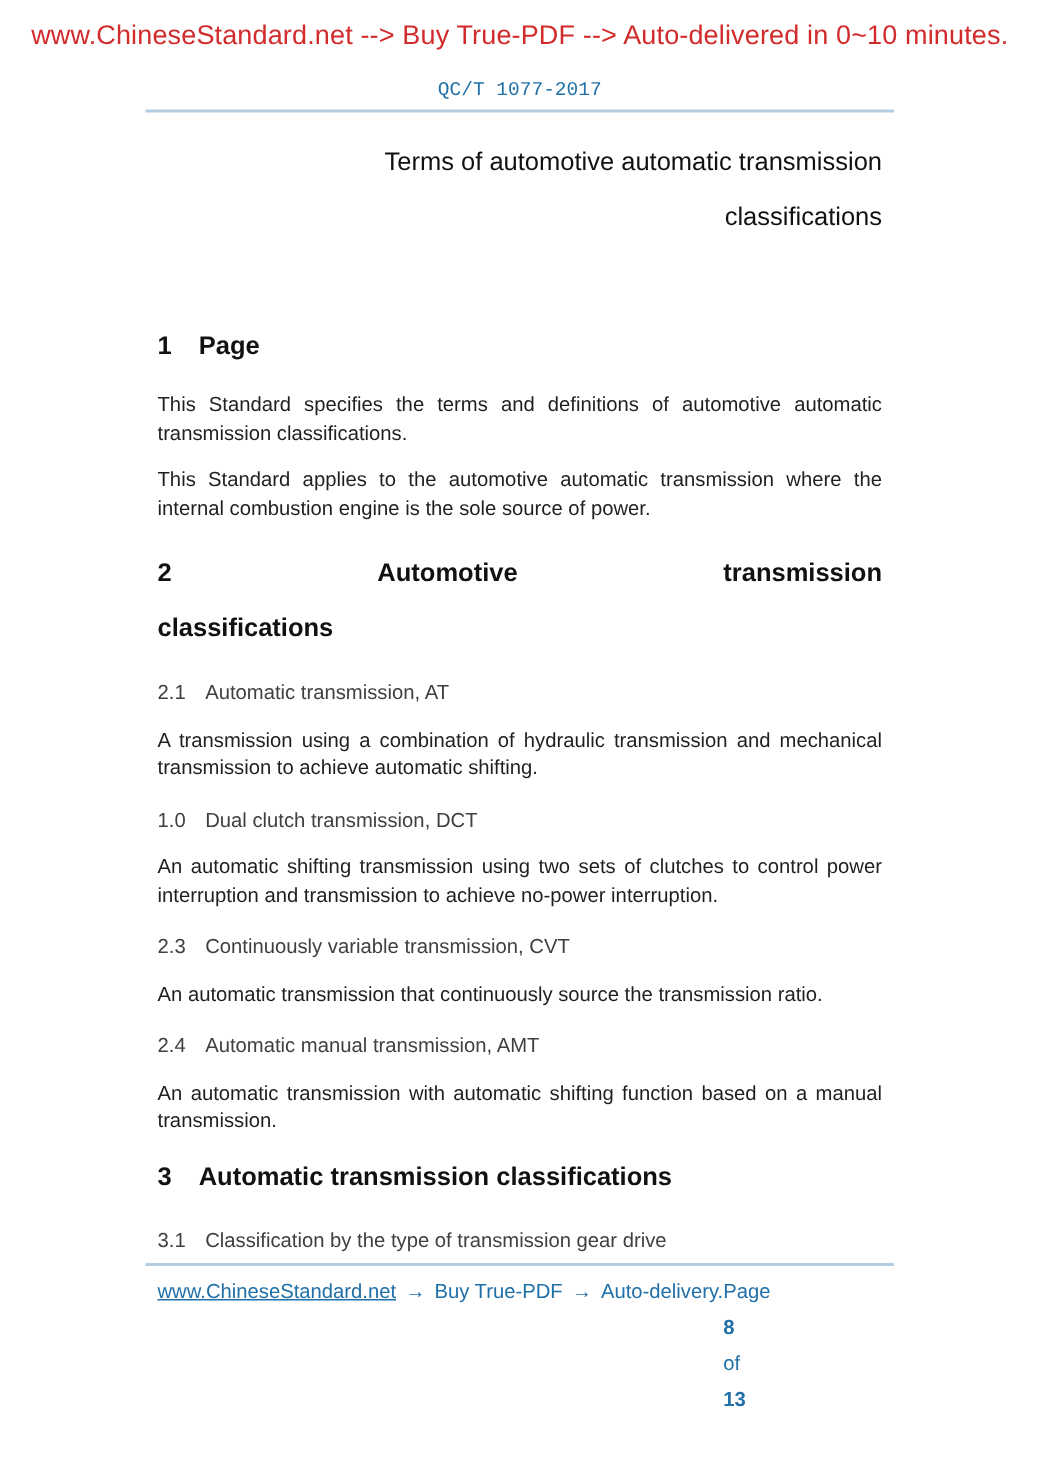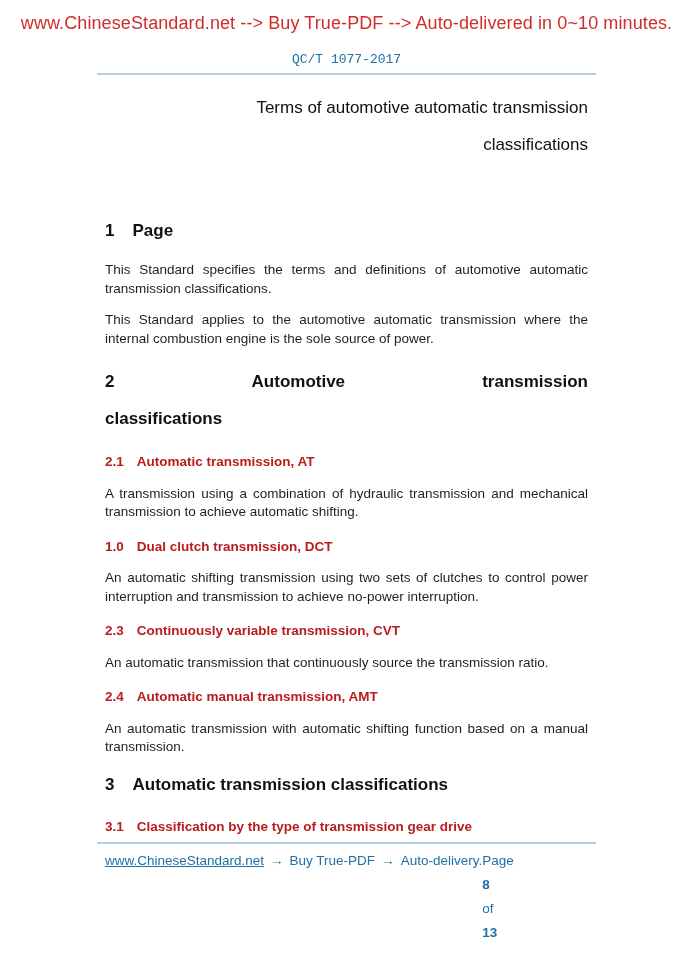--- a/index.html
+++ b/index.html
@@ -41,21 +41,21 @@
   .h2.scope-h{margin-top:56px;}
   .h2-justify-line1{
     display:flex;justify-content:space-between;align-items:baseline;
     font-size:17px;font-weight:bold;line-height:37px;color:#111;
     margin-top:15px;
   }
   .h2-justify-line2{
     font-size:17px;font-weight:bold;line-height:37px;color:#111;
   }
   .h3{
-    font-size:13.5px;font-weight:bold;line-height:18.5px;color:#b91c1c;
+    font-size:13.5px;font-weight:normal;line-height:18.5px;color:#404040;
     margin:16px 0 0 0;
   }
   .h3 .num{display:inline-block;margin-right:13px;}
   p.body{
     font-size:13.5px;line-height:18.5px;margin:13px 0;
     text-align:justify;
   }
   .footer{
     display:flex;align-items:baseline;
     margin:8px 105px 0 105px;

